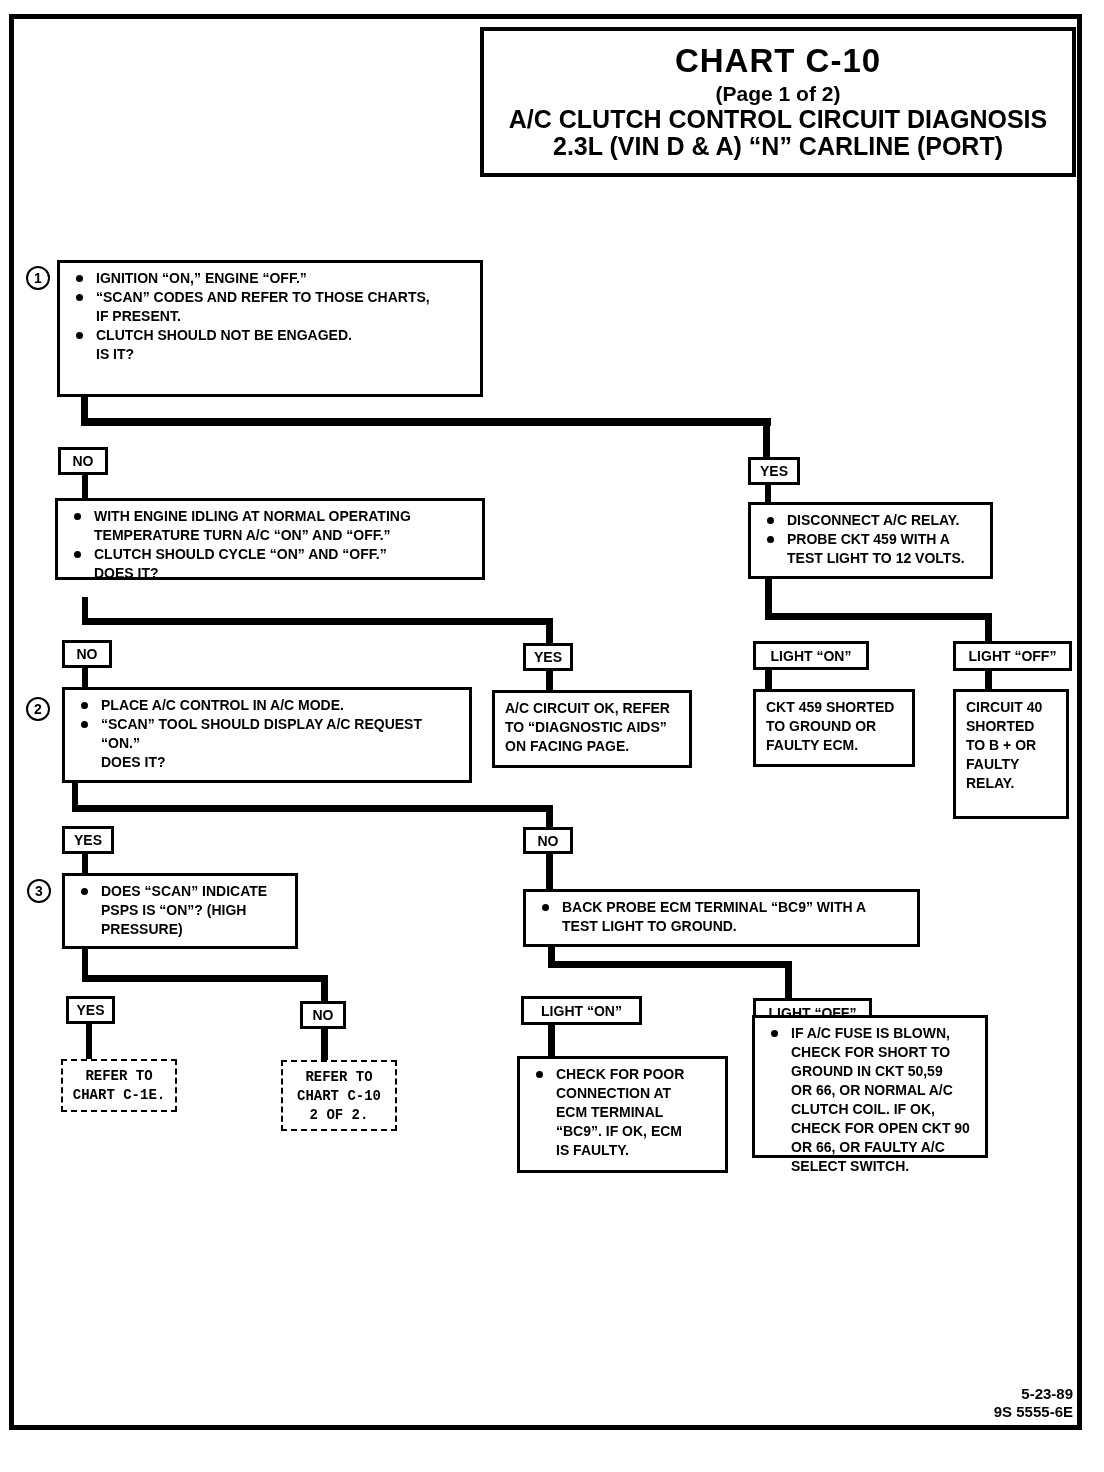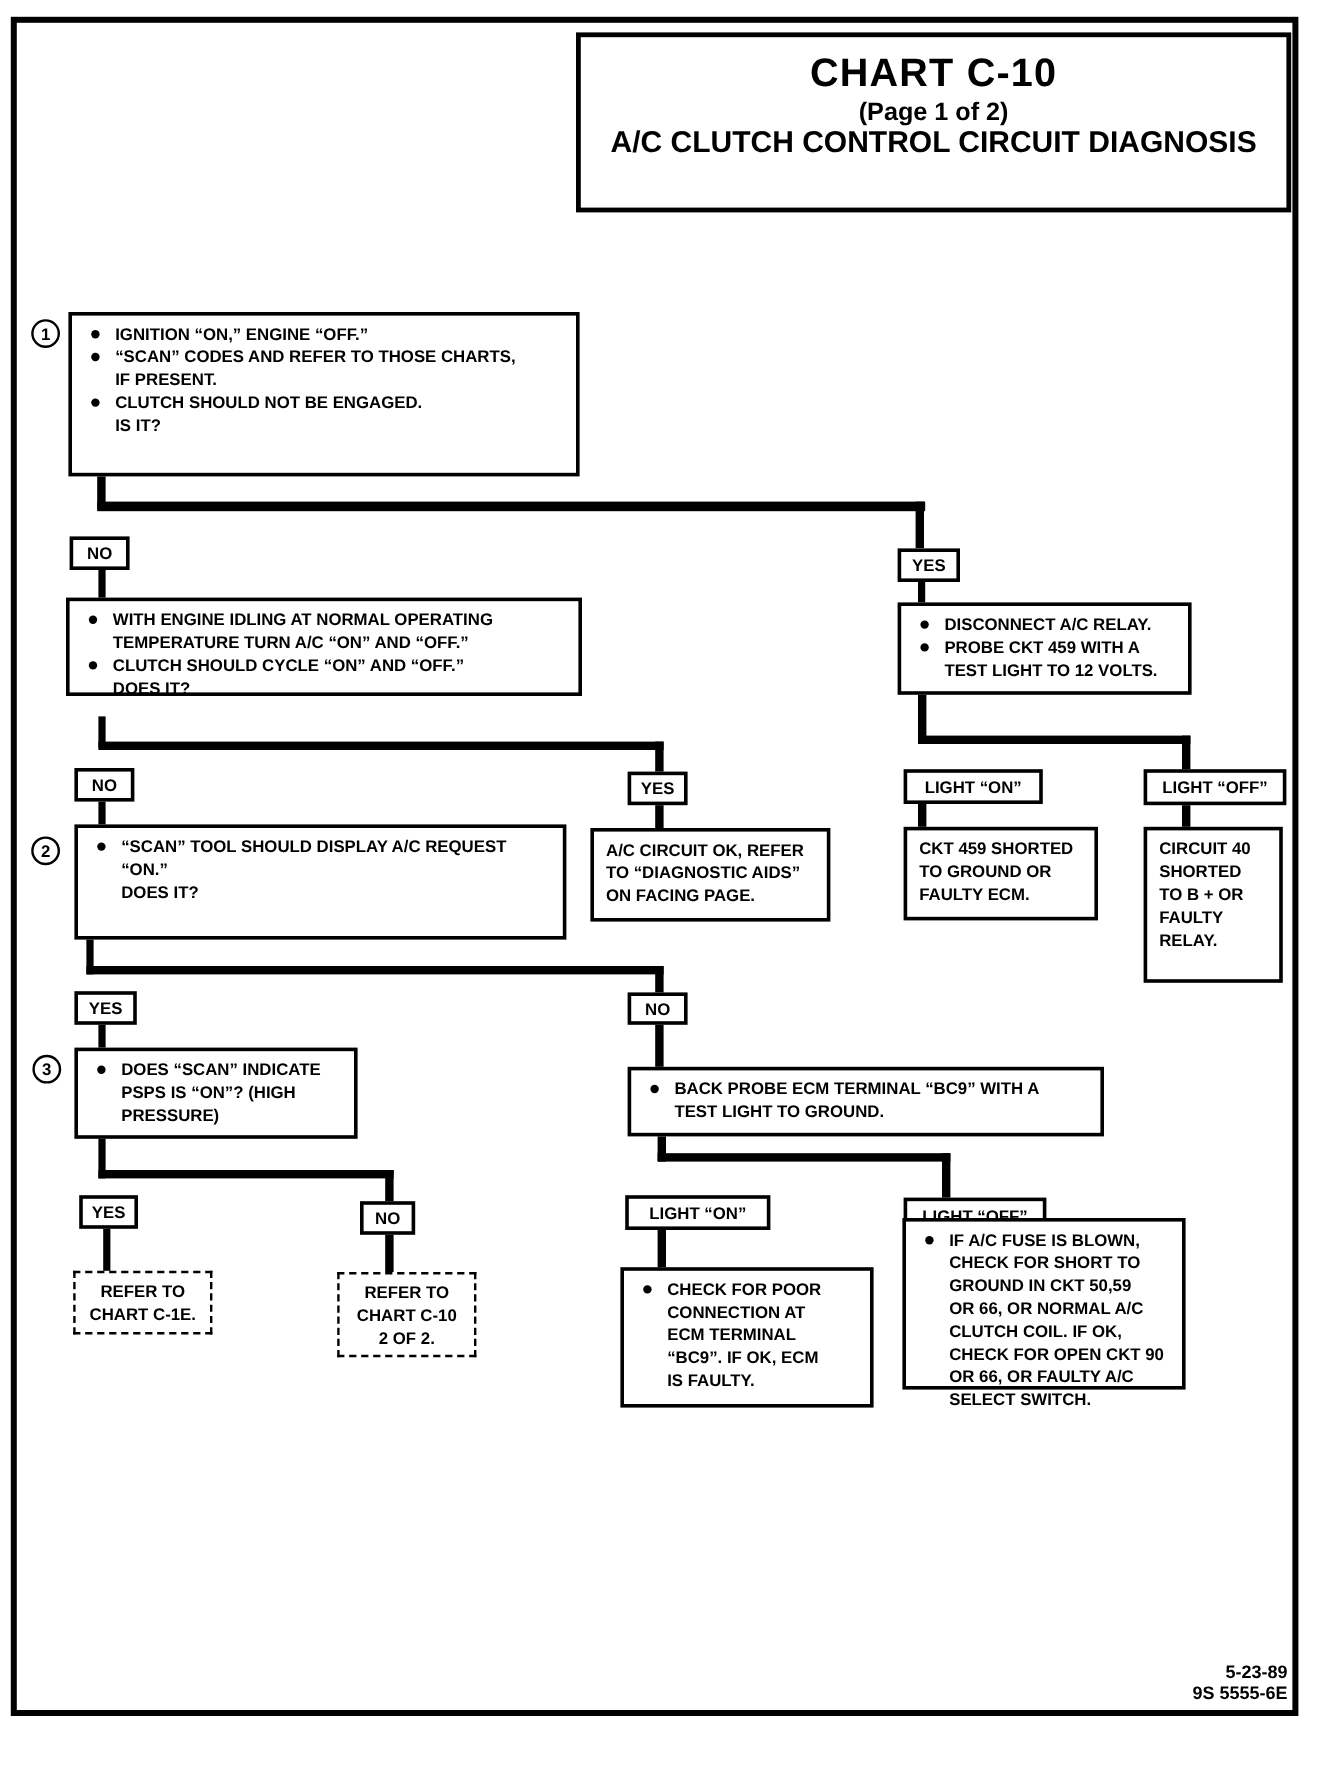--- a/index.html
+++ b/index.html
@@ -14,35 +14,36 @@
   .t-note{font-size:21px;line-height:25px;}
   .t-sub{font-size:25px;line-height:27px;letter-spacing:0;}
   .wire{position:absolute;background:#000;}
   .node{position:absolute;box-sizing:border-box;border:3px solid #000;background:#fff;
         font-size:14px;line-height:19px;padding:6px 6px 0 6px;}
   .node .ln{position:relative;padding-left:30px;white-space:nowrap;}
   .node .ln.b::before{content:"";position:absolute;left:10px;top:6px;width:7px;height:7px;background:#000;border-radius:50%;}
   .node.noindent .ln{padding-left:4px;}
   .label{position:absolute;box-sizing:border-box;border:3px solid #000;background:#fff;
          font-size:14px;display:flex;align-items:center;justify-content:center;white-space:nowrap;}
-  .dashed{border:2.5px dashed #000;text-align:center;padding-top:6px;}
+  .dashed{border:2.5px dashed #000;text-align:center;padding-top:6px;font-family:Liberation Mono, monospace;}
   .dashed .ln{padding-left:0 !important;white-space:nowrap;}
   .circ{position:absolute;box-sizing:border-box;width:24px;height:24px;border:2px solid #000;border-radius:50%;
         background:#fff;font-size:14px;display:flex;align-items:center;justify-content:center;}
   .footer{position:absolute;left:900px;top:1385px;width:173px;text-align:right;font-size:15px;line-height:18px;}
 </style>
 </head>
 <body>
 
 <div class="abs page-border"></div>
 
 <div class="abs titlebox">
   <div class="t-main">CHART C-10</div>
   <div class="t-note">(Page 1 of 2)</div>
   <div class="t-sub">A/C CLUTCH CONTROL CIRCUIT DIAGNOSIS</div>
+  <div class="t-sub">2.3L (VIN D &amp; A) “N” CARLINE (PORT)</div>
 </div>
 
 <div class="wire" style="left:81px;top:396px;width:7px;height:28px"></div>
 <div class="wire" style="left:81px;top:418px;width:690px;height:8px"></div>
 <div class="wire" style="left:763px;top:418px;width:7px;height:39px"></div>
 <div class="wire" style="left:82px;top:474px;width:6px;height:26px"></div>
 <div class="wire" style="left:765px;top:484px;width:6px;height:20px"></div>
 
 <div class="wire" style="left:82px;top:597px;width:6px;height:26px"></div>
 <div class="wire" style="left:82px;top:618px;width:471px;height:7px"></div>
@@ -101,20 +102,21 @@
   <div class="ln b">PROBE CKT 459 WITH A</div>
   <div class="ln">TEST LIGHT TO 12 VOLTS.</div>
 </div>
 
 <div class="label" style="left:62px;top:640px;width:50px;height:28px">NO</div>
 <div class="label" style="left:523px;top:643px;width:50px;height:28px">YES</div>
 <div class="label" style="left:753px;top:641px;width:116px;height:29px">LIGHT “ON”</div>
 <div class="label" style="left:953px;top:641px;width:119px;height:30px">LIGHT “OFF”</div>
 
 <div class="node" style="left:62px;top:687px;width:410px;height:96px">
+  <div class="ln b">PLACE A/C CONTROL IN A/C MODE.</div>
   <div class="ln b">“SCAN” TOOL SHOULD DISPLAY A/C REQUEST</div>
   <div class="ln">“ON.”</div>
   <div class="ln">DOES IT?</div>
 </div>
 
 <div class="node noindent" style="left:492px;top:690px;width:200px;height:78px">
   <div class="ln">A/C CIRCUIT OK, REFER</div>
   <div class="ln">TO “DIAGNOSTIC AIDS”</div>
   <div class="ln">ON FACING PAGE.</div>
 </div>

